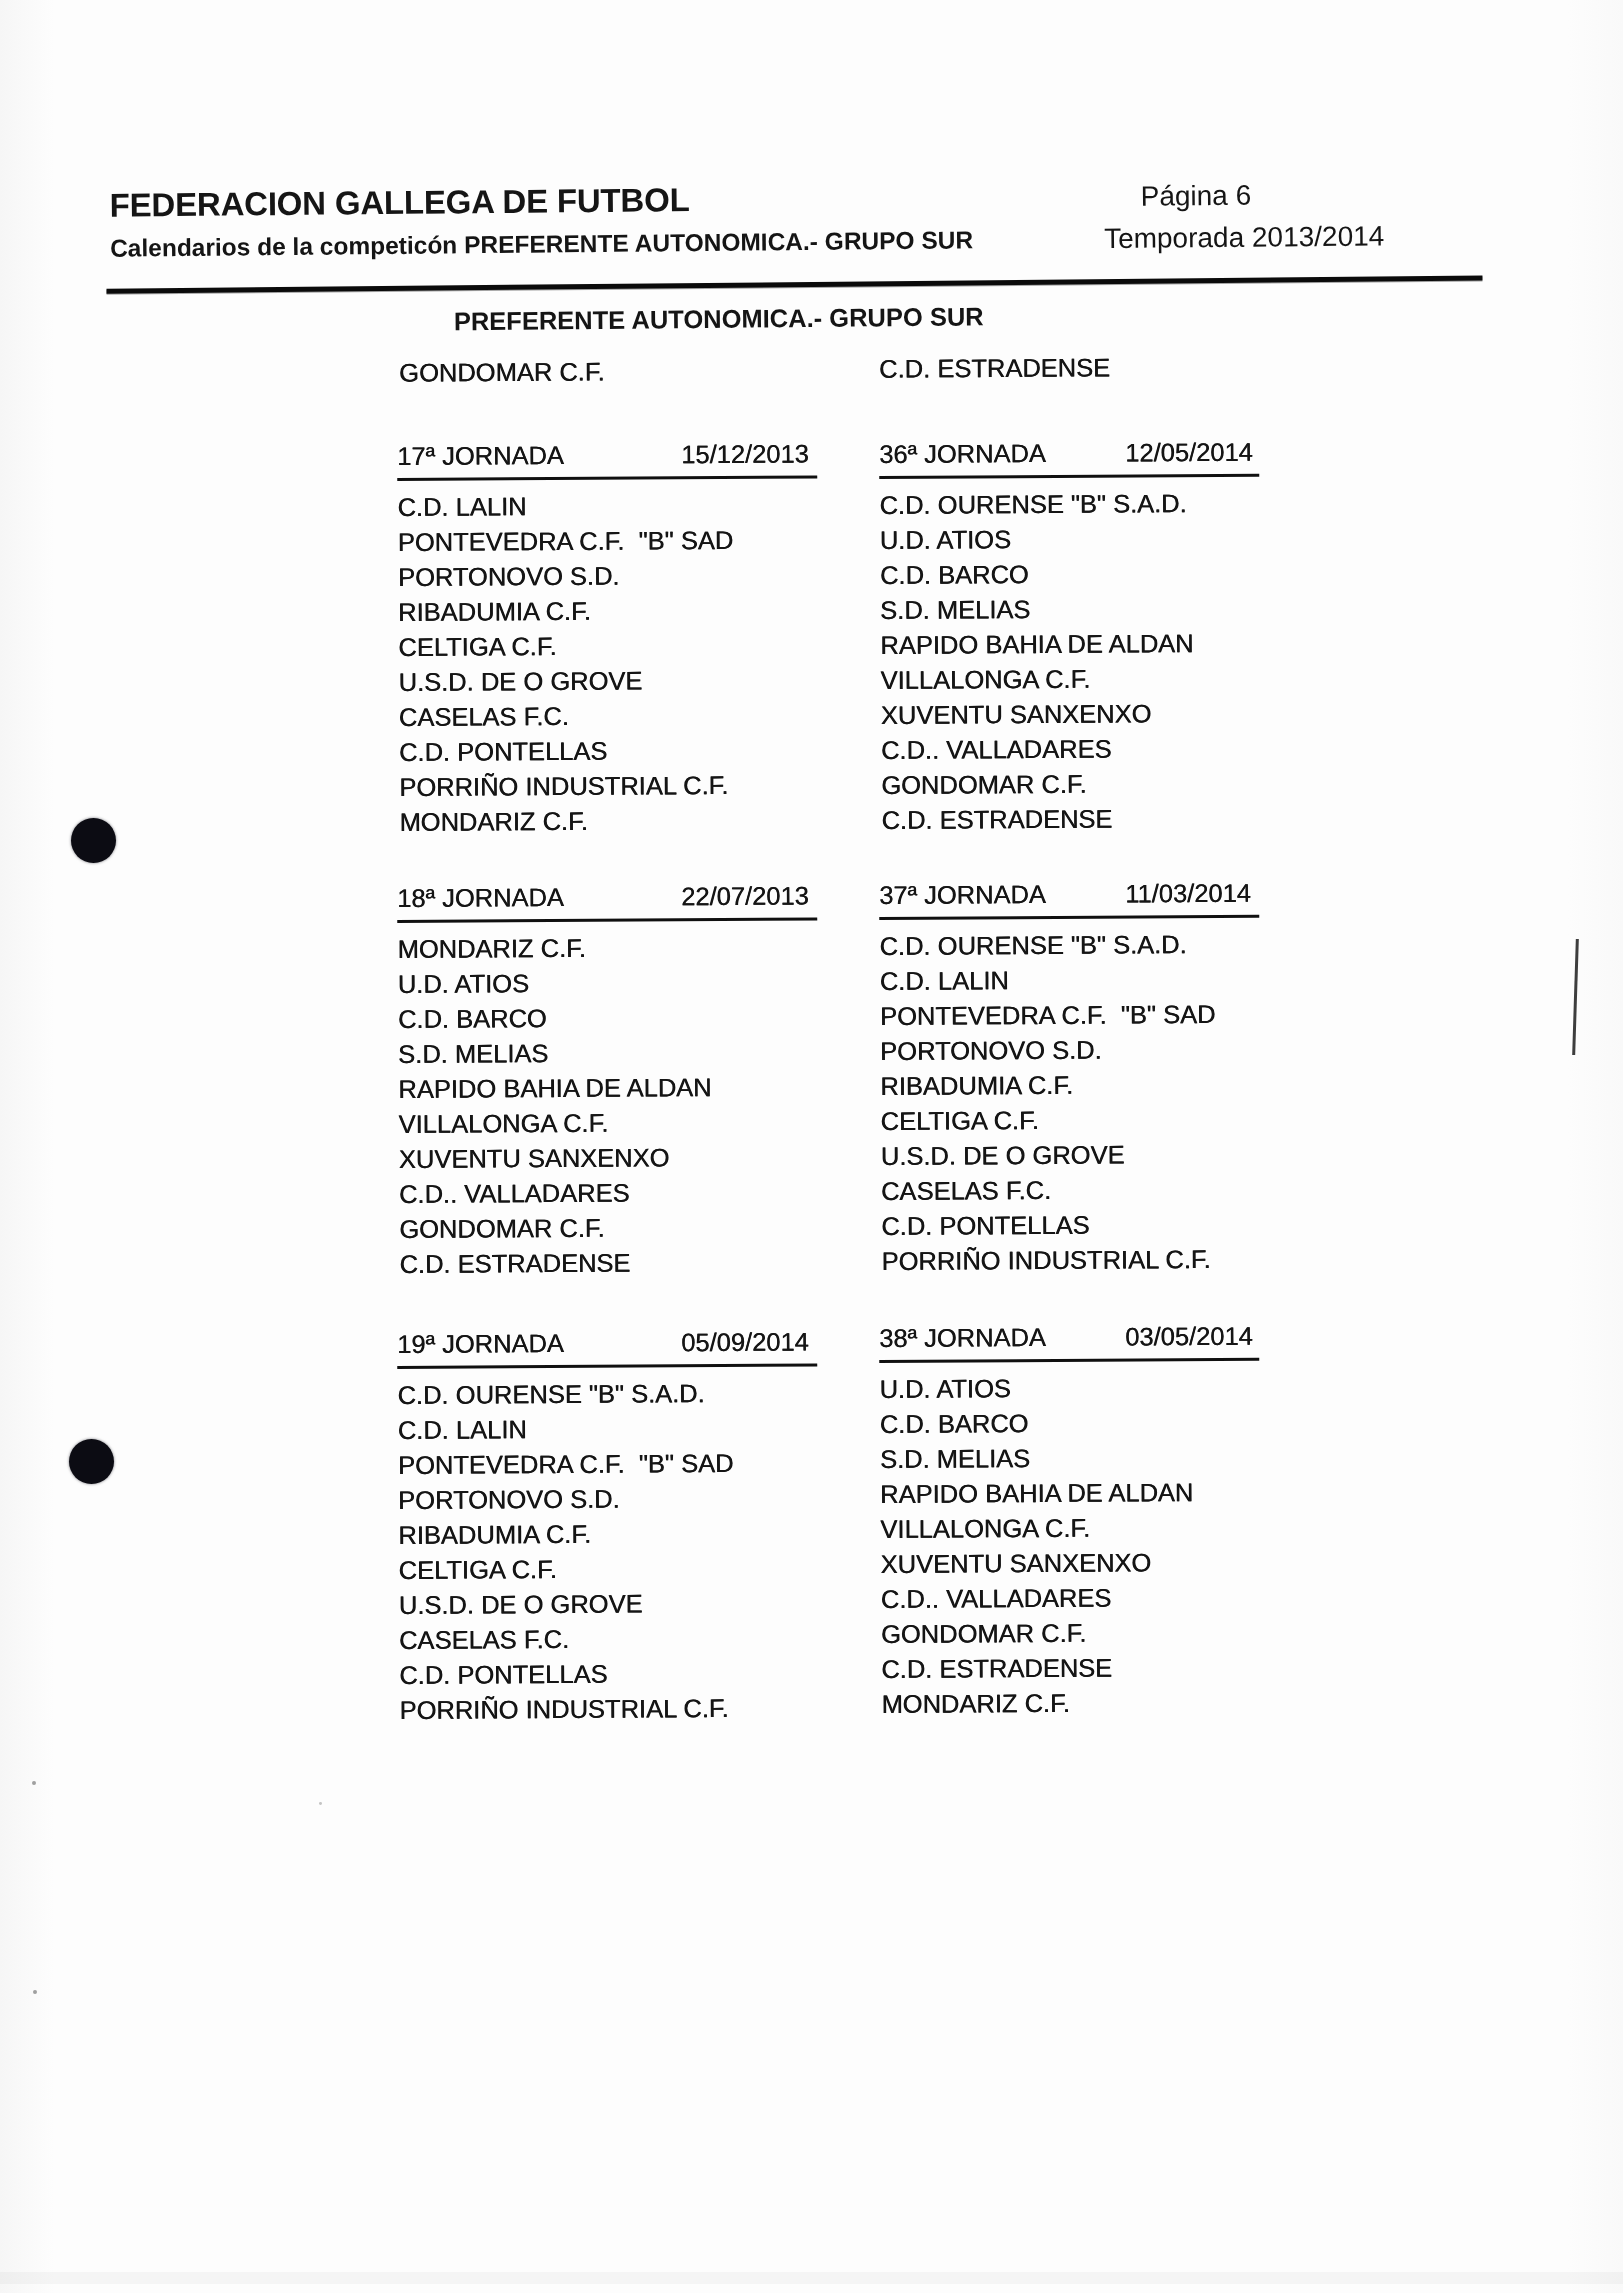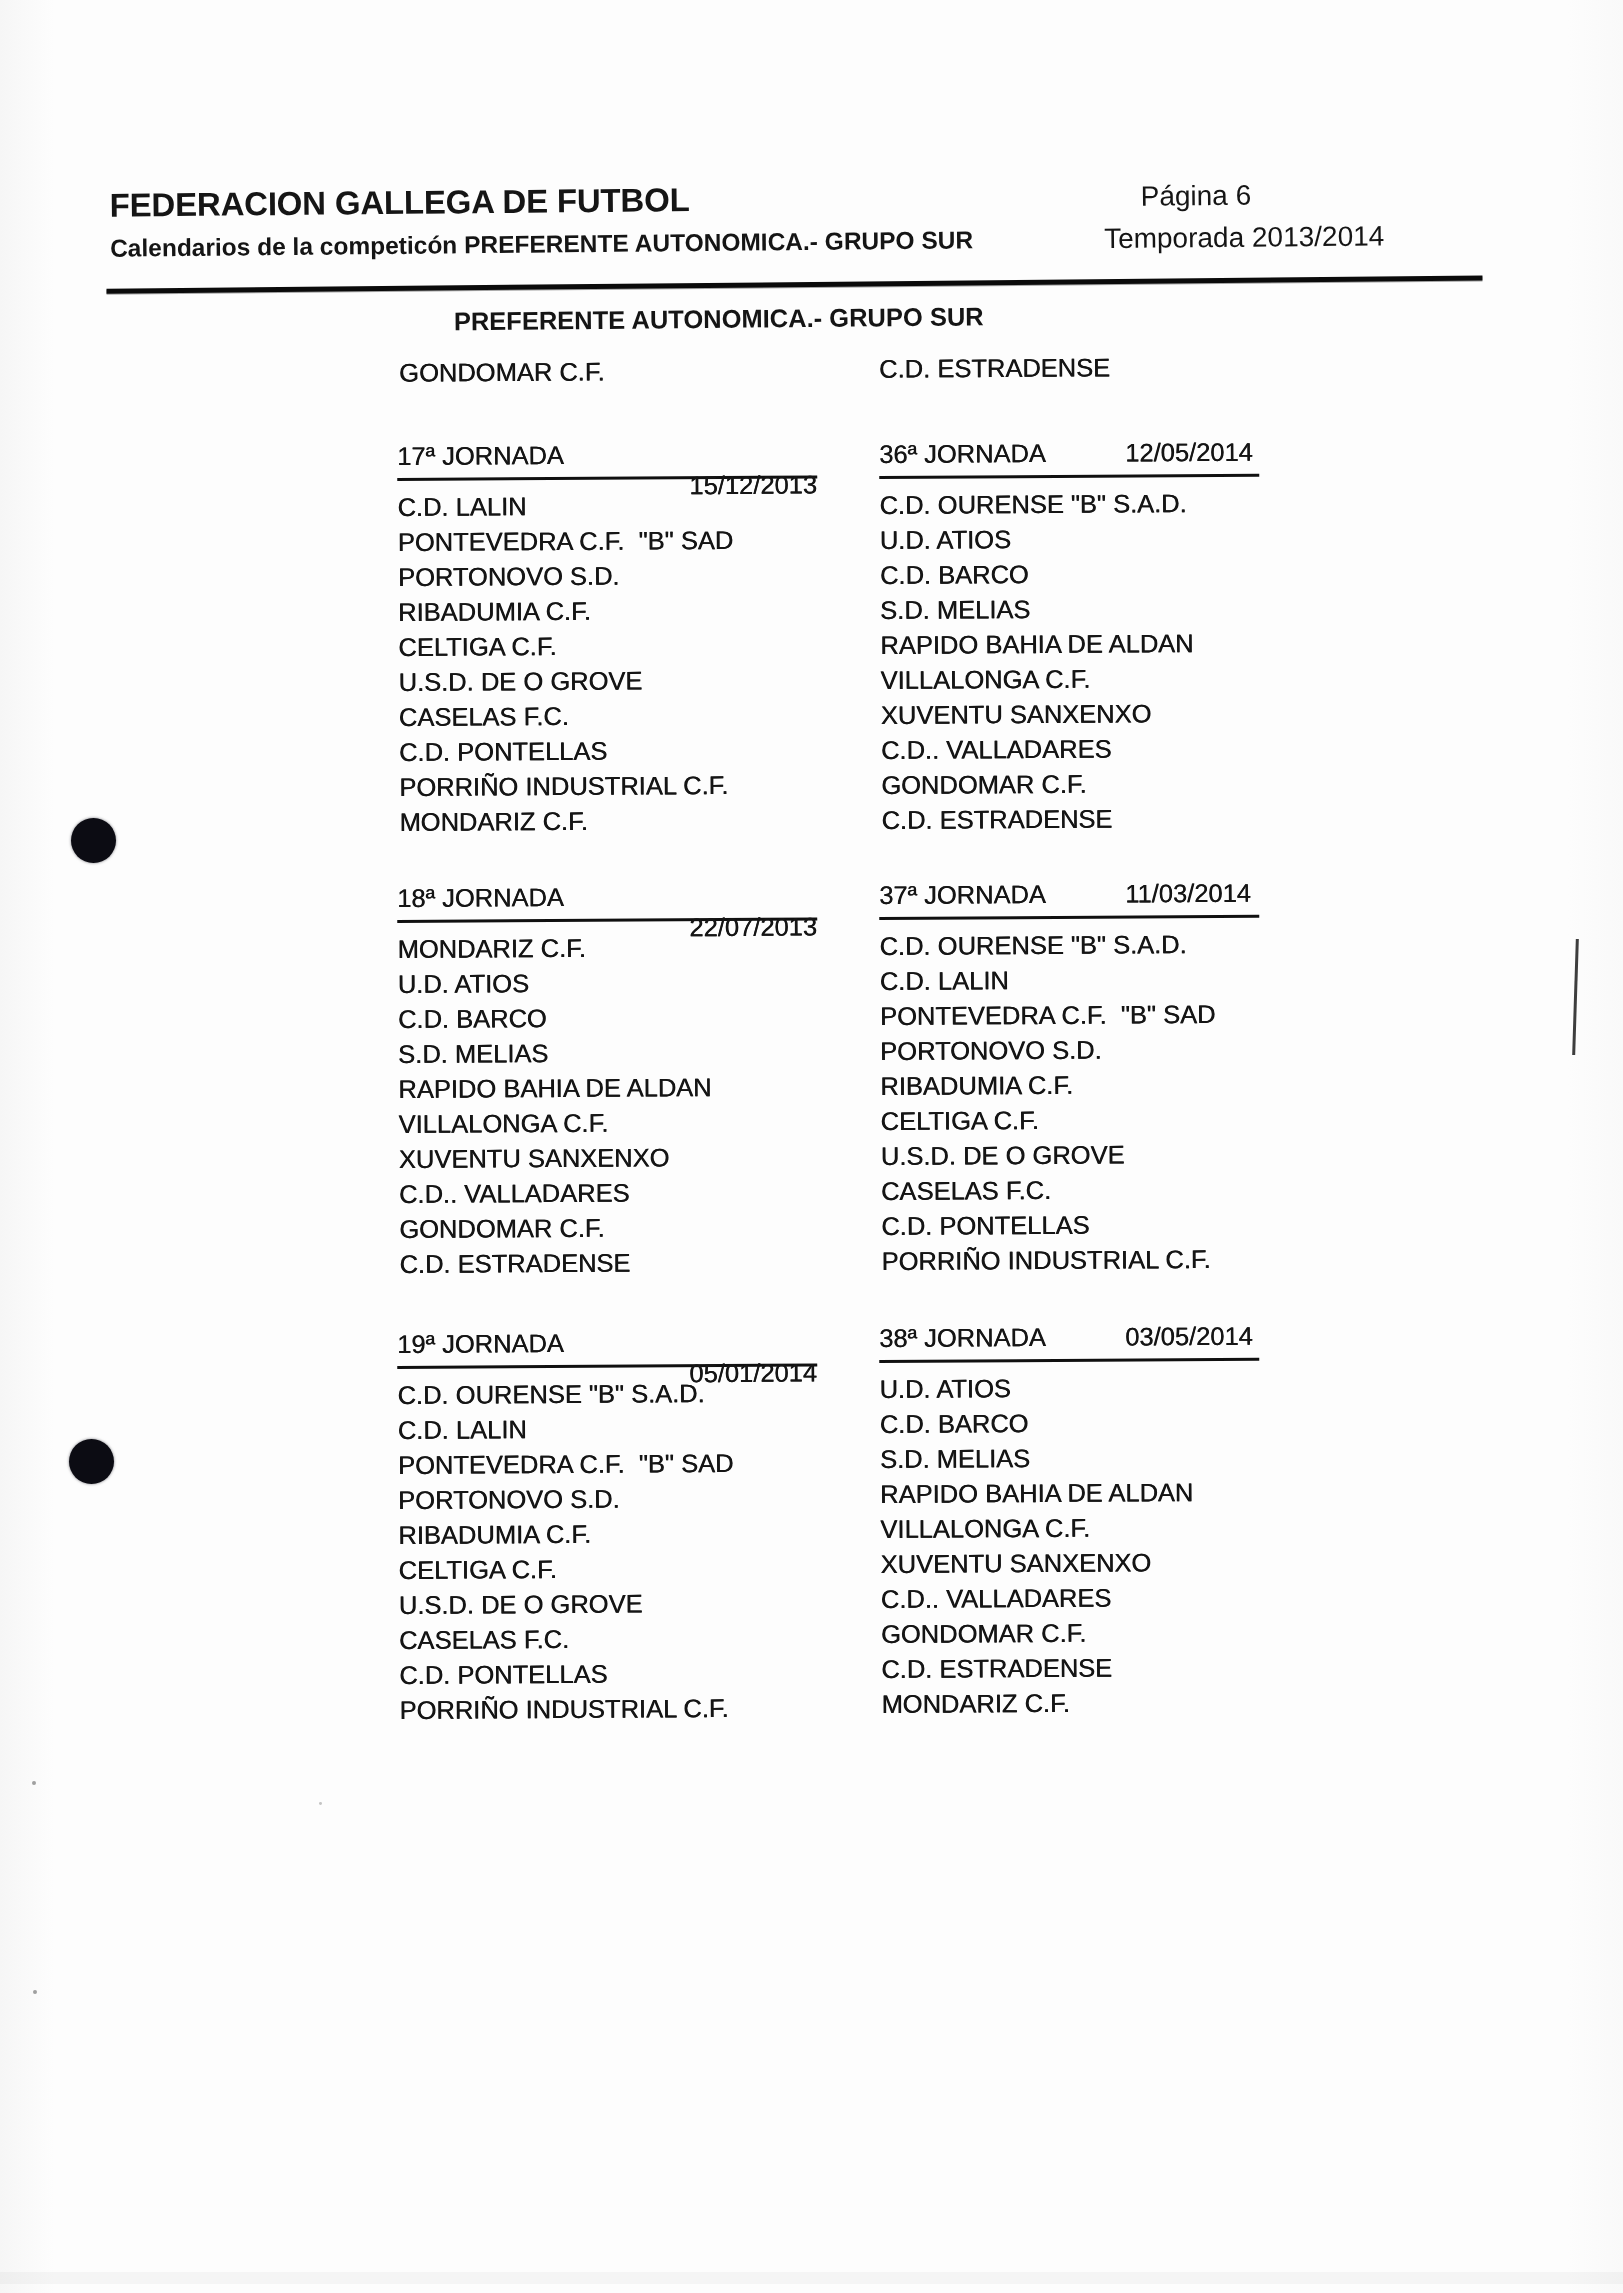--- a/index.html
+++ b/index.html
@@ -32,21 +32,21 @@
   .jornada.left{left:397px;}
   .jornada.right{left:879px;}
   #j17{top:441px;} #j18{top:883px;} #j19{top:1329px;}
   #j36{top:439px;} #j37{top:880px;} #j38{top:1323px;}
 
   .jhead{position:relative;font-size:25.5px;line-height:31px;padding-bottom:5.9px;
     border-bottom:3.9px solid #101010;text-shadow:0.4px 0 0 currentColor;}
   .left .jhead{width:420px;}
   .right .jhead{width:380px;}
   .jdate{position:absolute;top:0;}
-  .left .jdate{left:292px;margin-top:31px;}
+  .left .jdate{left:284px;}
   .right .jdate{left:246px;}
 
   .teams{margin-top:8.8px;}
   .team{font-size:25.5px;line-height:35px;white-space:pre-wrap;text-shadow:0.5px 0 0 currentColor;}
 
   
   .punch{position:absolute;width:45px;height:45px;border-radius:50%;background:#0c0c13;box-shadow:0 0 2.9px rgba(10,10,20,.55);}
   #punch1{left:71px;top:818px;}
   #punch2{left:69px;top:1439px;}
   #edge-mark{position:absolute;left:1574px;top:939px;width:2.9px;height:116px;background:#1c1c1c;transform:rotate(1.8deg);opacity:.85;}
@@ -112,21 +112,21 @@
         <div class="team">VILLALONGA C.F.</div>
         <div class="team">XUVENTU SANXENXO</div>
         <div class="team">C.D.. VALLADARES</div>
         <div class="team">GONDOMAR C.F.</div>
         <div class="team">C.D. ESTRADENSE</div>
       </div>
   </div>
     <div class="jornada left" id="j19">
     <div class="jhead">
       <span class="jlabel">19ª JORNADA</span>
-      <span class="jdate">05/01/2014</span>
+      <span class="jdate">05/09/2014</span>
     </div>
     <div class="teams">
         <div class="team">C.D. OURENSE "B" S.A.D.</div>
         <div class="team">C.D. LALIN</div>
         <div class="team">PONTEVEDRA C.F.  "B" SAD</div>
         <div class="team">PORTONOVO S.D.</div>
         <div class="team">RIBADUMIA C.F.</div>
         <div class="team">CELTIGA C.F.</div>
         <div class="team">U.S.D. DE O GROVE</div>
         <div class="team">CASELAS F.C.</div>

